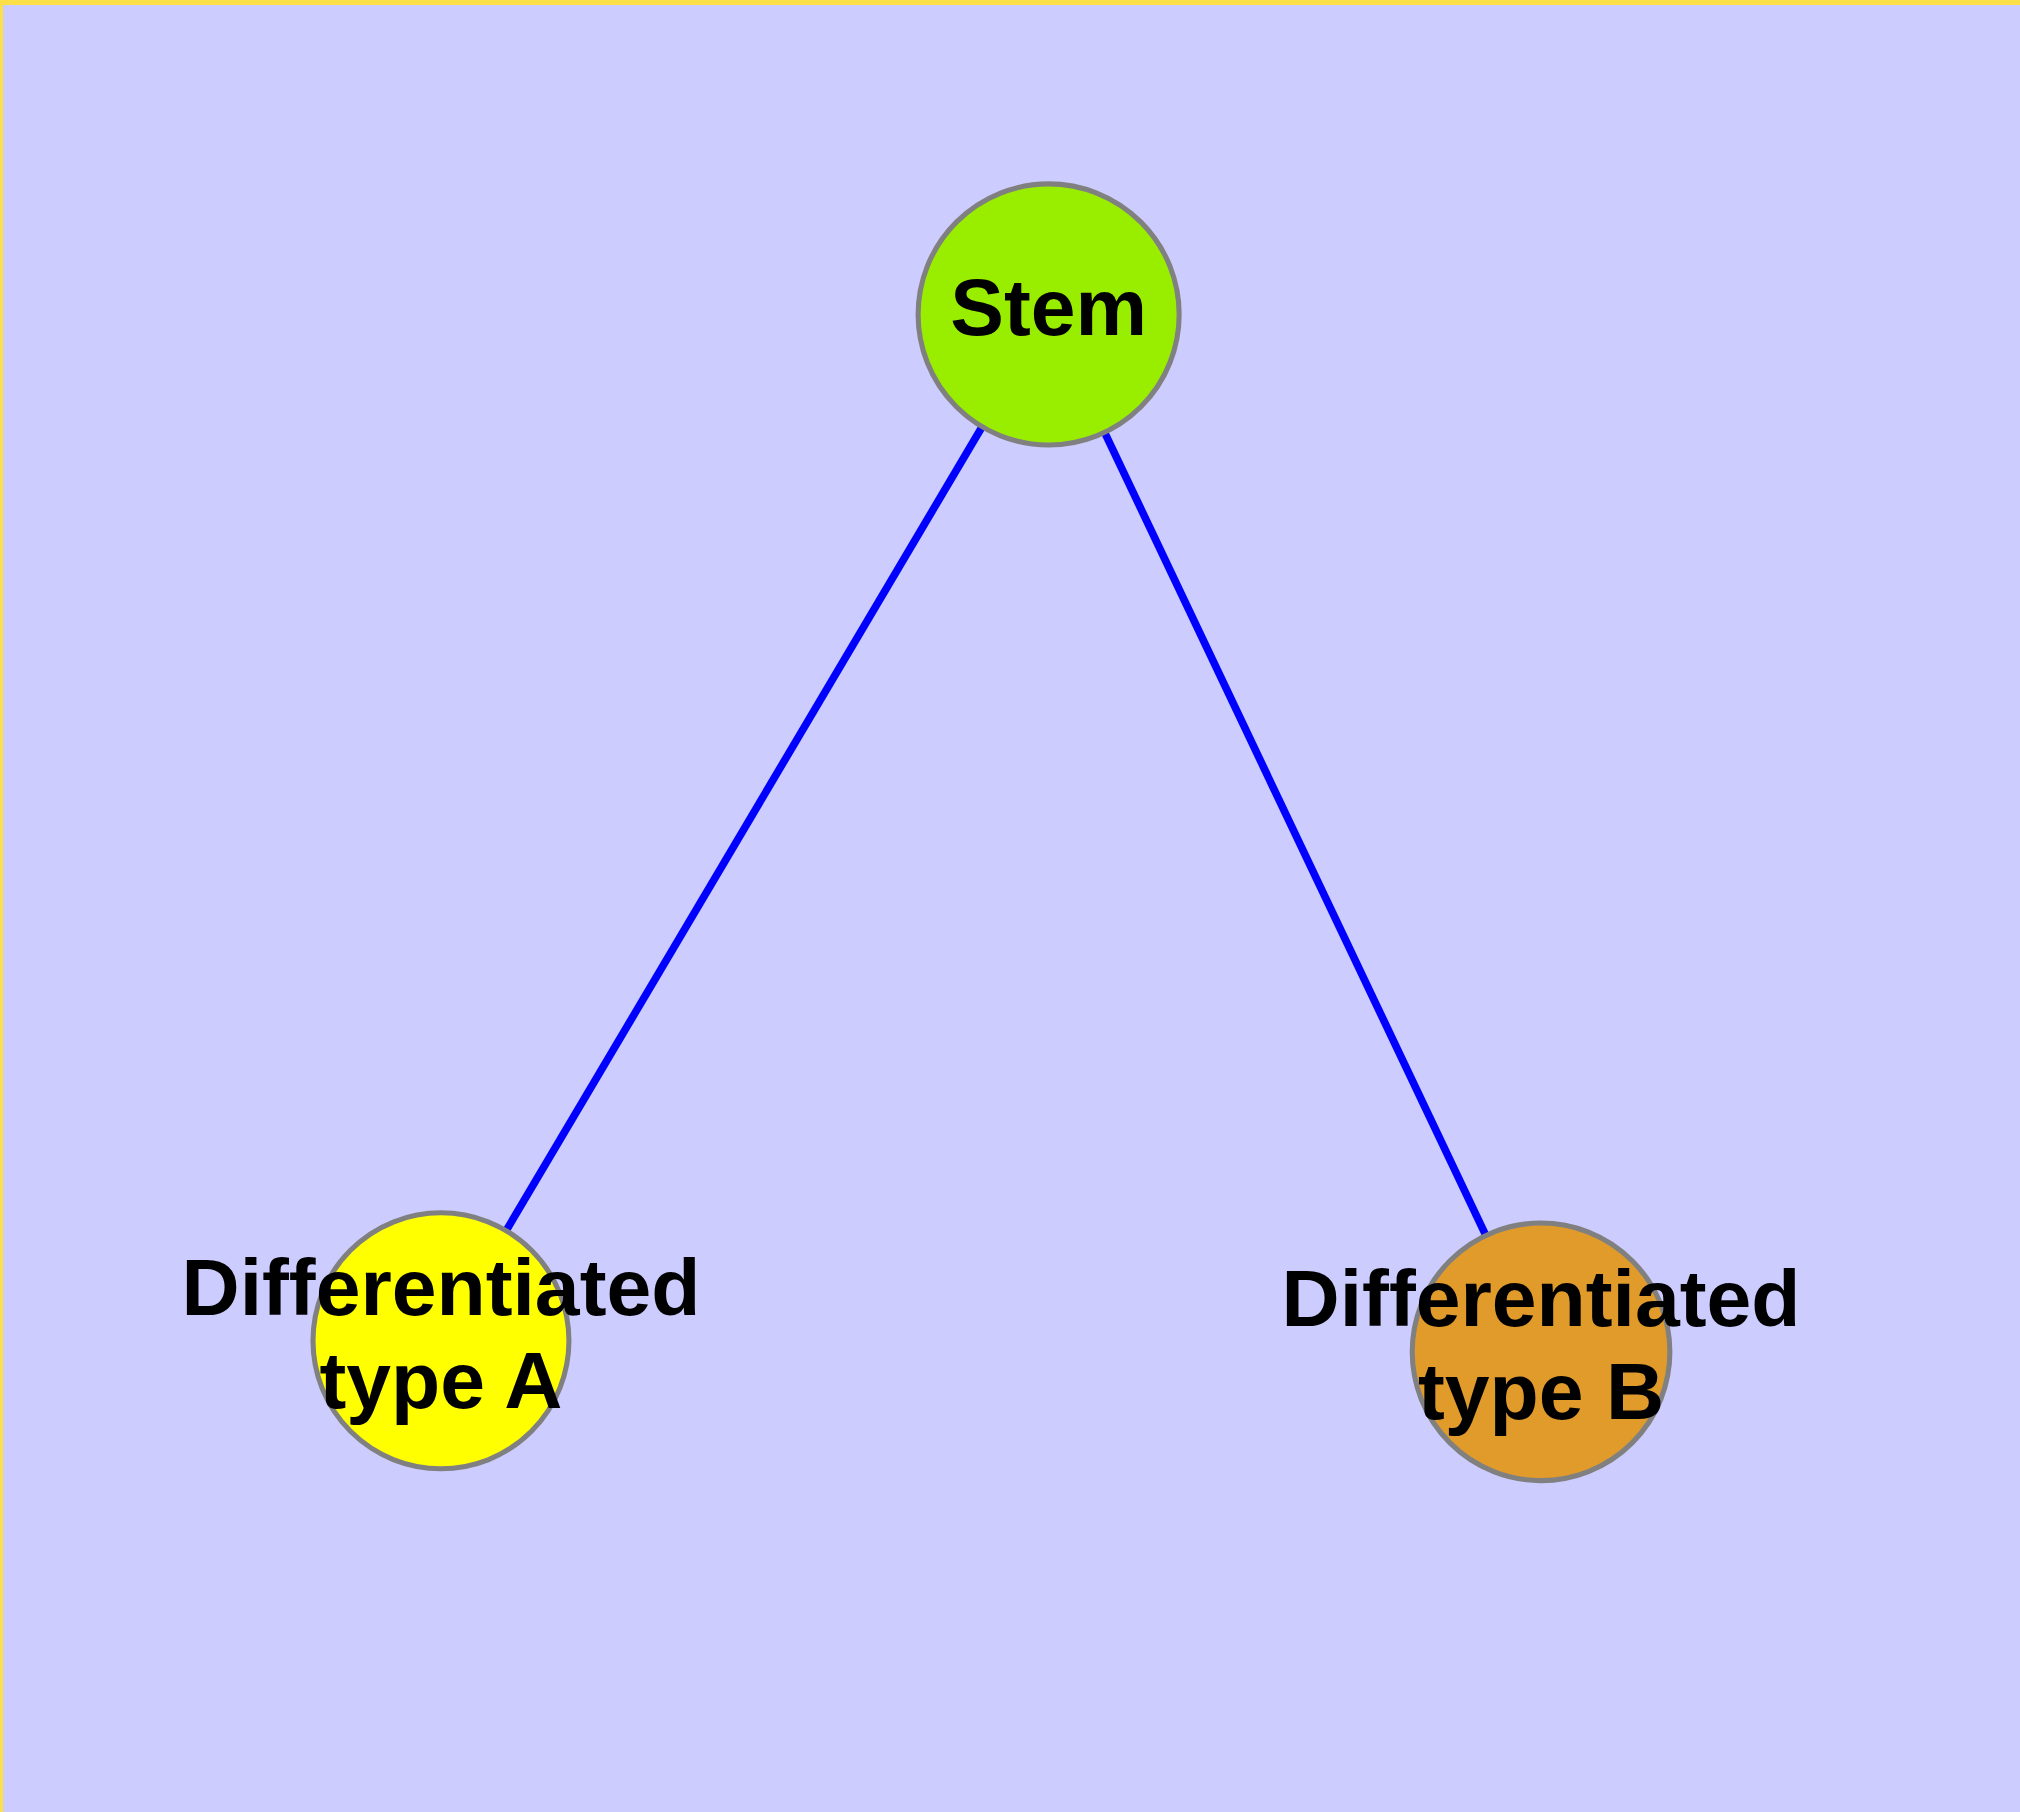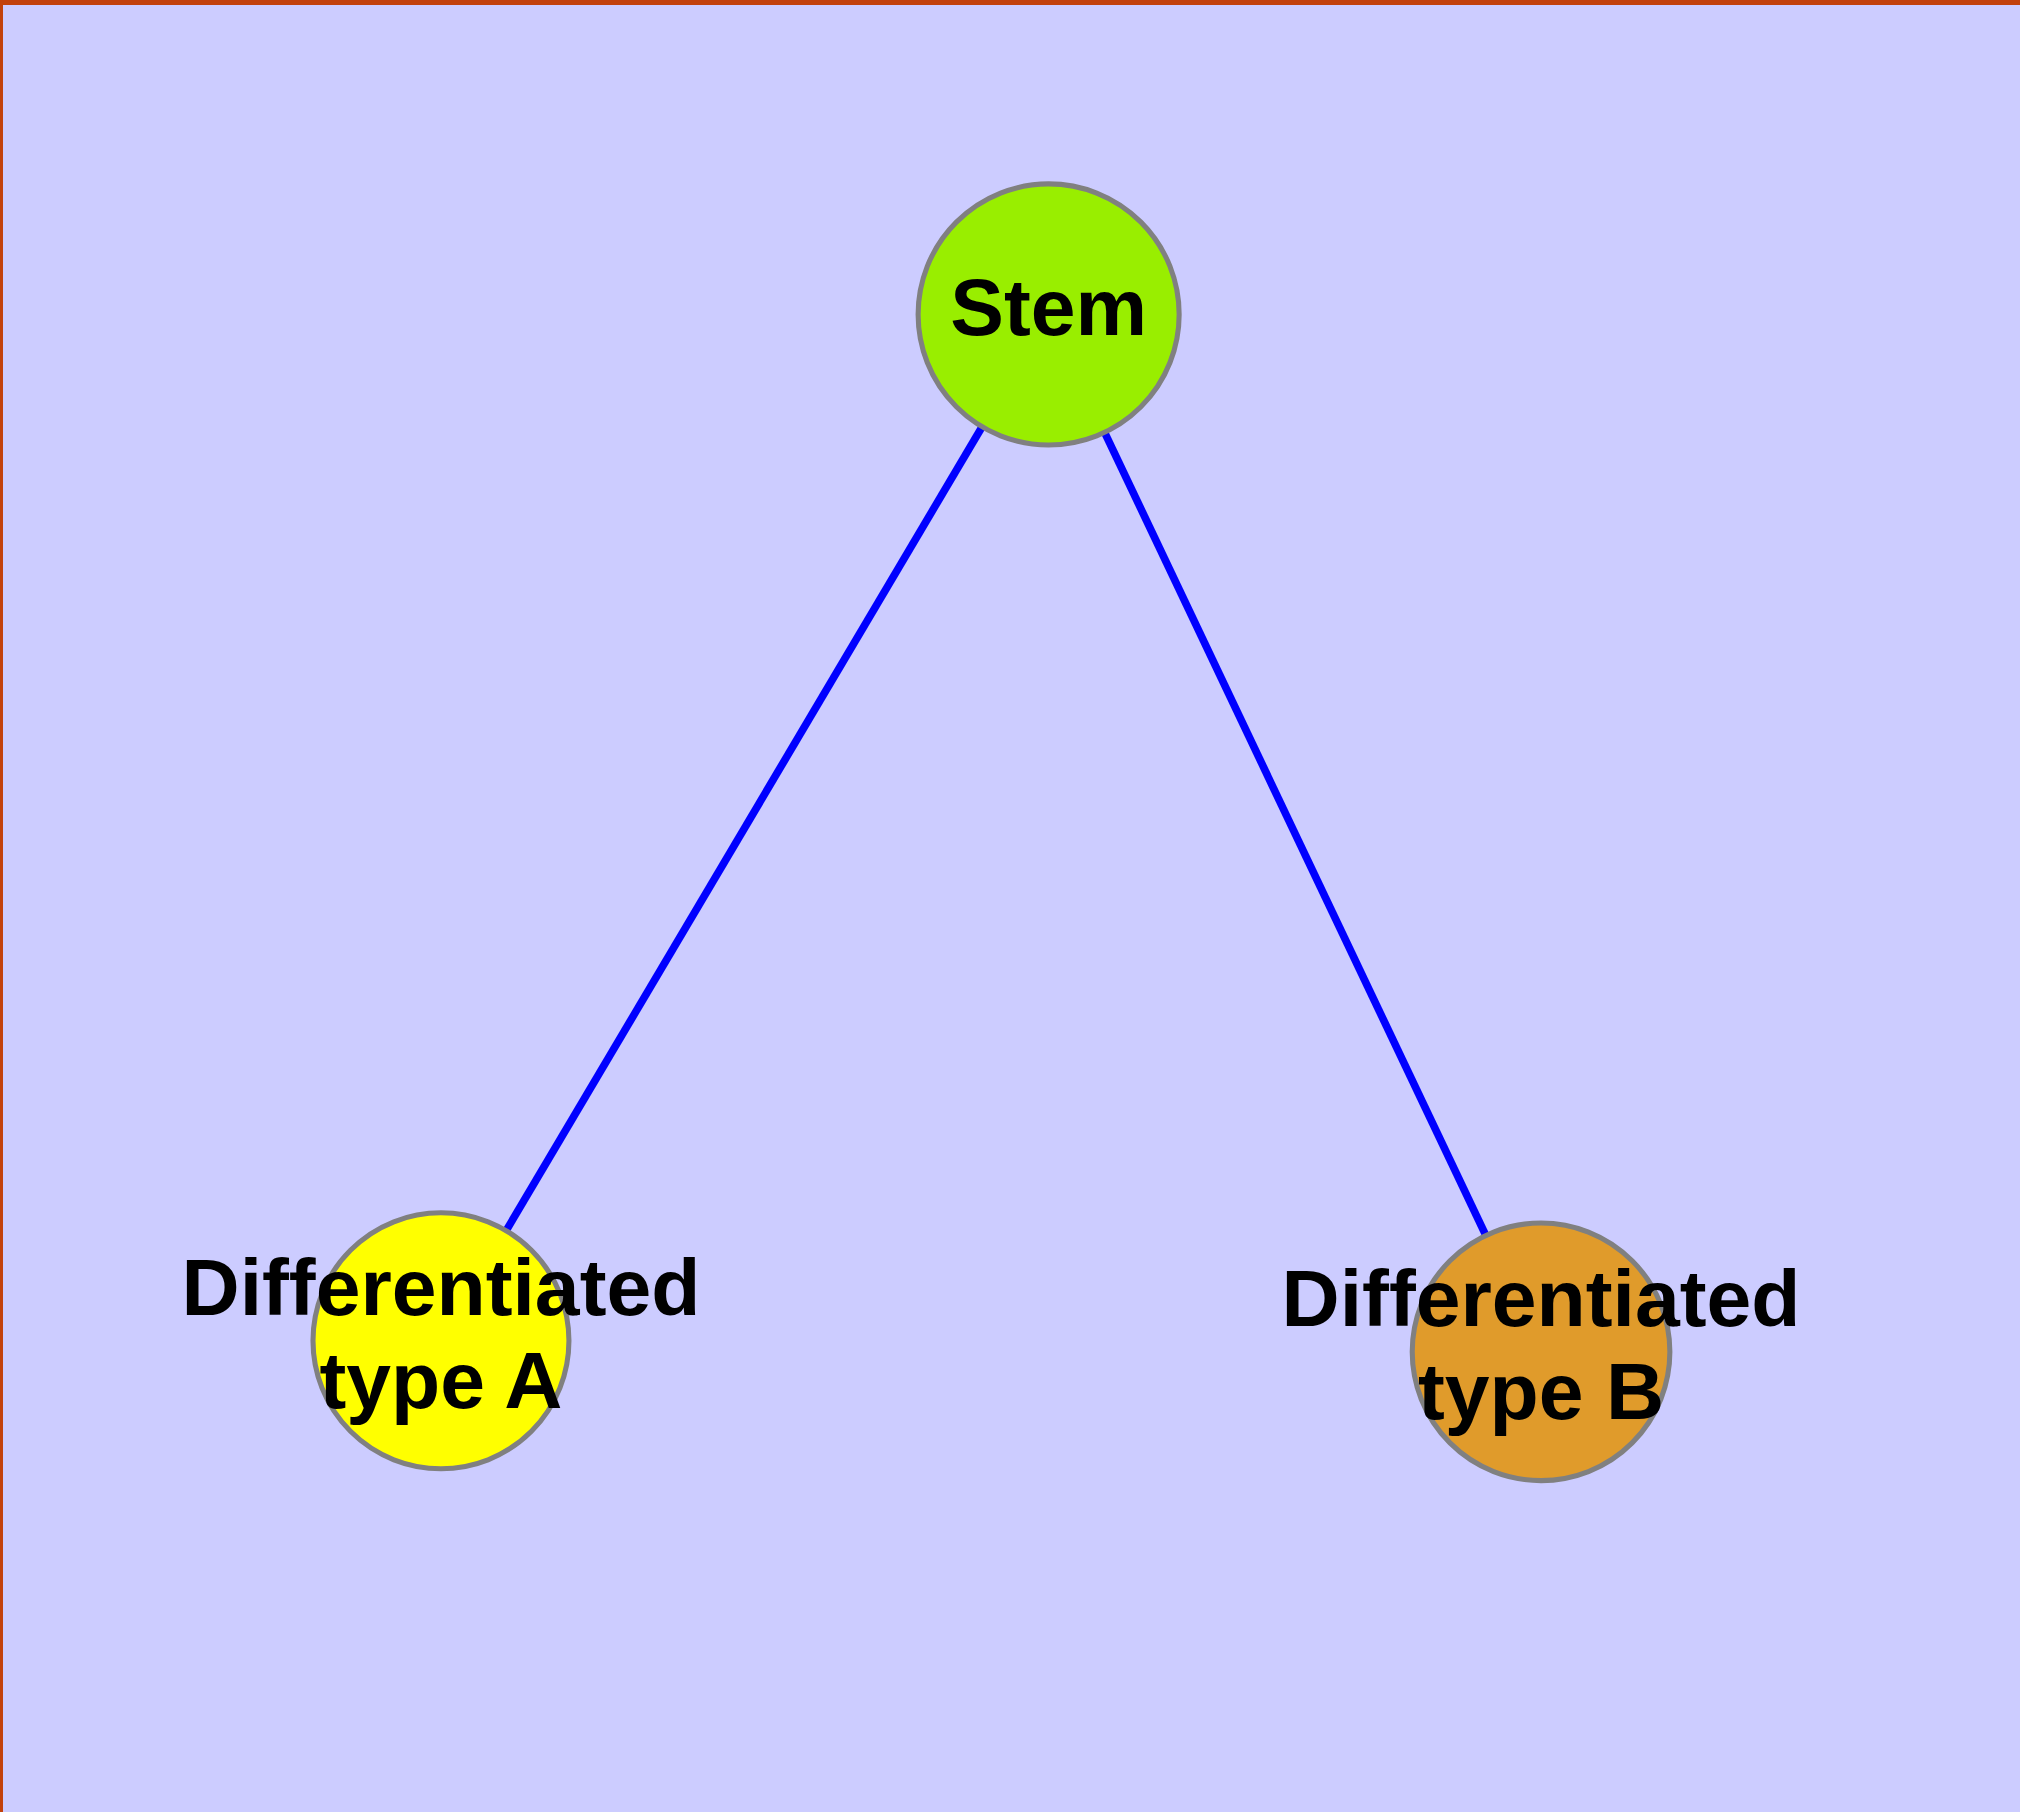--- a/index.html
+++ b/index.html
@@ -4,21 +4,21 @@
 <style>
   html, body {
     margin: 0;
     padding: 0;
     background: #ffffff;
   }
   #canvas {
     position: relative;
     width: 2021px;
     height: 1812px;
-    background: #c2410c;
+    background: #fde047;
     overflow: hidden;
     font-family: "Liberation Sans", sans-serif;
   }
   #plot-area {
     position: absolute;
     left: 3.4px;
     top: 5.1px;
     width: 2017px;
     height: 1807px;
     background: #ccccff;

